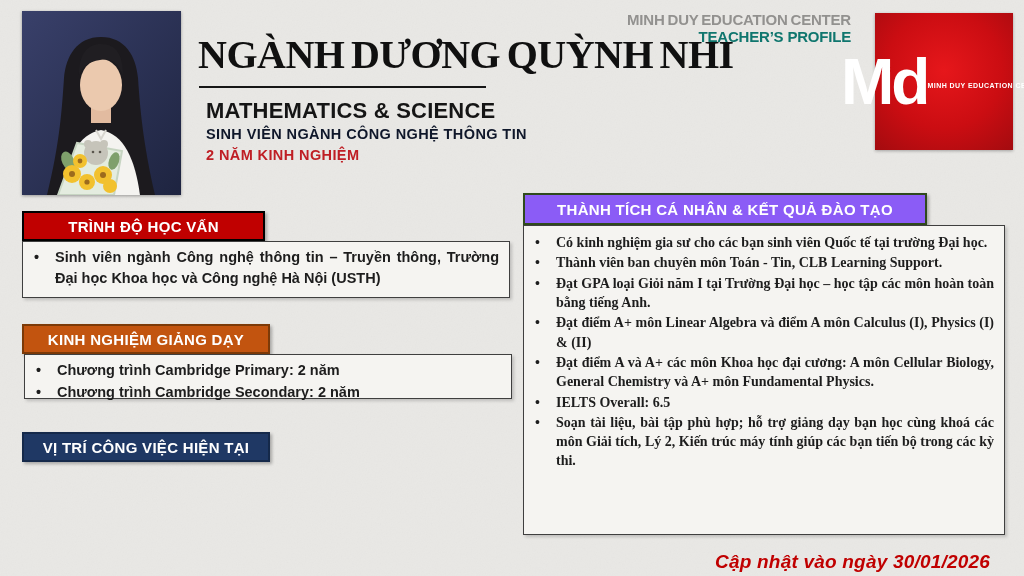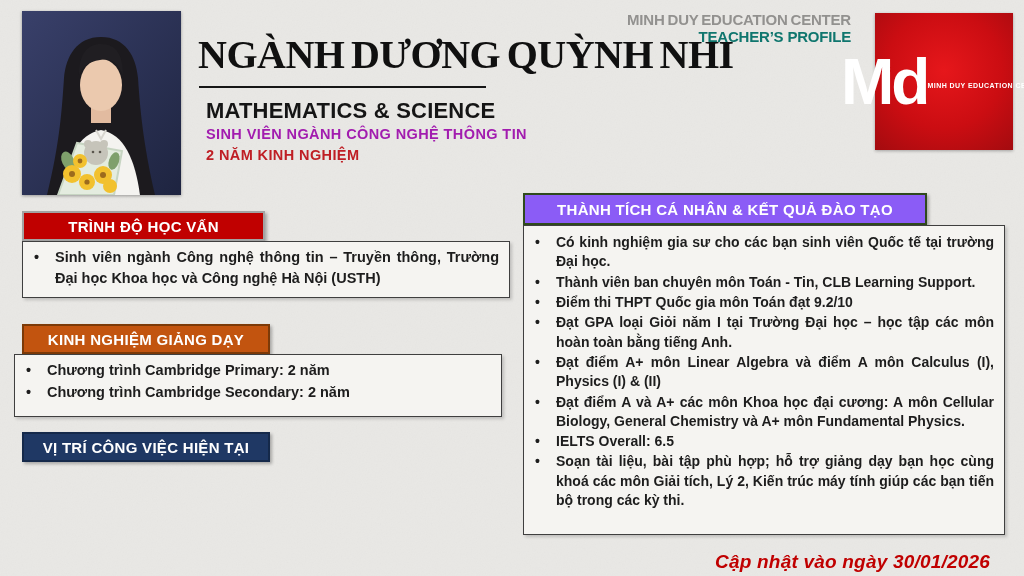--- a/index.html
+++ b/index.html
@@ -17,21 +17,21 @@
 
   
   .name{
     position:absolute;left:198px;top:33px;width:560px;
     font-family:"Liberation Serif", serif;font-weight:700;
     font-size:40px;line-height:1.1;letter-spacing:-.5px;word-spacing:-3px;color:#101010;
     white-space:nowrap;
   }
   .name-underline{position:absolute;left:199px;top:86px;width:287px;height:2px;background:#161616;}
   .subject{position:absolute;left:206px;top:98px;font-size:22px;font-weight:700;letter-spacing:.2px;color:#151515;}
-  .major{position:absolute;left:206px;top:126px;font-size:14.5px;font-weight:700;letter-spacing:.4px;color:#a21caf;}
+  .major{position:absolute;left:206px;top:126px;font-size:14.5px;font-weight:700;letter-spacing:.4px;color:#0f172a;}
   .exp{position:absolute;left:206px;top:147px;font-size:14.5px;font-weight:700;letter-spacing:.4px;color:#bf1e24;}
 
   .org-block{position:absolute;top:12px;right:173px;text-align:right;line-height:1.1;}
   .org{font-size:15px;font-weight:700;color:#92918f;letter-spacing:-.2px;word-spacing:-1px;}
   .doc{font-size:15px;font-weight:700;color:#0f766e;letter-spacing:-.2px;}
 
   
   .logo{
     position:absolute;left:875px;top:13px;width:138px;height:137px;border-radius:0;
     background:radial-gradient(circle at 50% 42%, #e6171b 0%, #cb0d12 55%, #a30b0f 100%);
@@ -41,38 +41,38 @@
   .logo-md{color:#fff;font-weight:700;font-size:64px;line-height:.9;letter-spacing:-3px;margin-top:2px;}
   .logo-cap{color:#fff;font-size:7px;font-weight:700;letter-spacing:.45px;margin-top:7px;white-space:nowrap;}
 
   
   .hdr{
     position:absolute;height:30px;box-sizing:border-box;
     display:flex;align-items:center;justify-content:center;
     color:#fff;font-weight:700;font-size:15px;letter-spacing:.3px;
     box-shadow:2px 2px 3px rgba(0,0,0,.28);
   }
-  .s-red{background:#c00000;border:2px solid #a3a3a3;}
+  .s-red{background:#c00000;border:2px solid #000000;}
   .s-orange{background:#c2540f;border:2px solid #7c3a08;}
   .s-navy{background:#1f3864;border:2px solid #15294a;}
   .s-green{background:#8b5cf6;border:2px solid #2f4a1d;height:32px;}
 
   
   .box{
     position:absolute;box-sizing:border-box;background:#f5f4f1;
     border:1.5px solid #3f3f3f;box-shadow:2px 2px 3px rgba(0,0,0,.18);
     padding:5px 10px 4px 0;
   }
   .box ul{margin:0;padding:0;list-style:none;}
   .box li{
     position:relative;padding-left:32px;text-align:justify;
     font-size:14.5px;font-weight:700;line-height:1.42;color:#1d1d1d;margin-bottom:1px;
   }
   .box li::before{content:"\2022";position:absolute;left:11px;top:0;font-weight:700;}
-  .box.right li{font-size:14px;line-height:1.38;}
+  .box.right li{font-size:14px;line-height:1.38;font-family:Liberation Serif, serif;}
 
   .footer{
     position:absolute;top:551px;right:34px;
     font-size:19px;font-style:italic;font-weight:600;color:#c00000;letter-spacing:.2px;
   }
 </style>
 </head>
 <body>
 
 <div id="page">
@@ -149,35 +149,34 @@
   </div>
 
   <div class="hdr s-red" style="left:22px;top:211px;width:243px">TRÌNH ĐỘ HỌC VẤN</div>
   <div class="box" style="left:22px;top:241px;width:488px;height:57px">
     <ul>
       <li>Sinh viên ngành Công nghệ thông tin – Truyền thông, Trường Đại học Khoa học và Công nghệ Hà Nội (USTH)</li>
     </ul>
   </div>
 
   <div class="hdr s-orange" style="left:22px;top:324px;width:248px">KINH NGHIỆM GIẢNG DẠY</div>
-  <div class="box" style="left:14px;top:354px;width:488px;height:63px">
+  <div class="box" style="left:24px;top:354px;width:488px;height:45px">
     <ul>
       <li>Chương trình Cambridge Primary: 2 năm</li>
       <li>Chương trình Cambridge Secondary: 2 năm</li>
     </ul>
   </div>
 
   <div class="hdr s-navy" style="left:22px;top:432px;width:248px">VỊ TRÍ CÔNG VIỆC HIỆN TẠI</div>
 
   <div class="hdr s-green" style="left:523px;top:193px;width:404px">THÀNH TÍCH CÁ NHÂN &amp; KẾT QUẢ ĐÀO TẠO</div>
   <div class="box right" style="left:523px;top:225px;width:482px;height:310px;padding-top:7px">
     <ul>
       <li>Có kinh nghiệm gia sư cho các bạn sinh viên Quốc tế tại trường Đại học.</li>
       <li>Thành viên ban chuyên môn Toán - Tin, CLB Learning Support.</li>
-      <li>Điểm thi THPT Quốc gia môn Toán đạt 9.2/10</li>
       <li>Đạt GPA loại Giỏi năm I tại Trường Đại học – học tập các môn hoàn toàn bằng tiếng Anh.</li>
       <li>Đạt điểm A+ môn Linear Algebra và điểm A môn Calculus (I), Physics (I) &amp; (II)</li>
       <li>Đạt điểm A và A+ các môn Khoa học đại cương: A môn Cellular Biology, General Chemistry và A+ môn Fundamental Physics.</li>
       <li>IELTS Overall: 6.5</li>
       <li>Soạn tài liệu, bài tập phù hợp; hỗ trợ giảng dạy bạn học cùng khoá các môn Giải tích, Lý 2, Kiến trúc máy tính giúp các bạn tiến bộ trong các kỳ thi.</li>
     </ul>
   </div>
 
   <div class="footer">Cập nhật vào ngày 30/01/2026</div>
 

